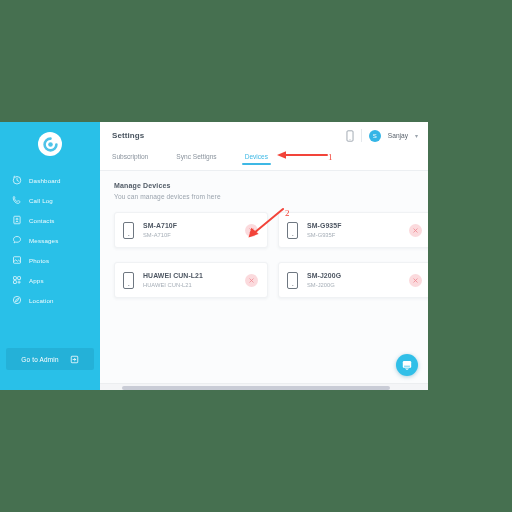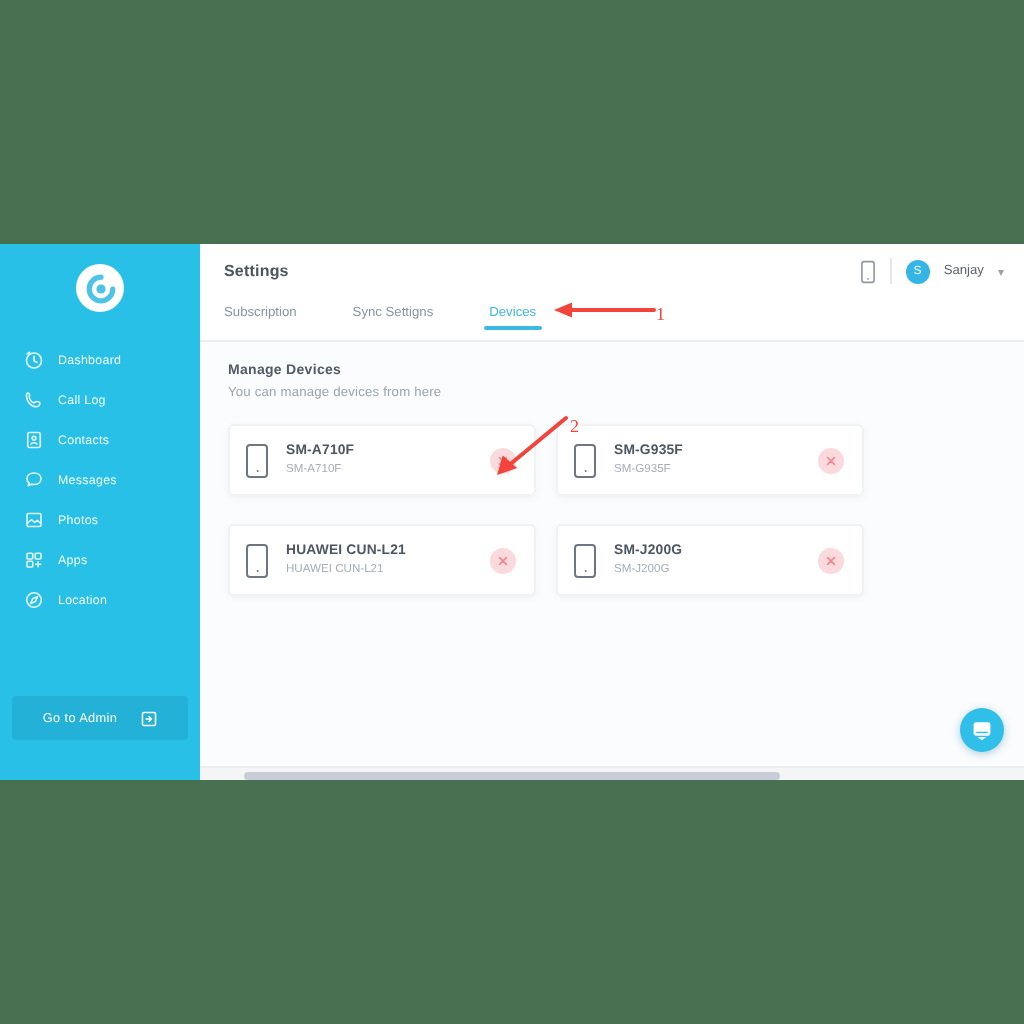--- a/index.html
+++ b/index.html
@@ -5,21 +5,21 @@
   * { box-sizing: border-box; margin: 0; padding: 0; }
   html, body {
     width: 512px; height: 512px;
     font-family: "Liberation Sans", sans-serif;
     background: #467050;
     overflow: hidden;
   }
   #app-frame {
     position: absolute;
     left: 0; top: 122px;
-    width: 512px; height: 268px;
+    width: 428px; height: 268px;
     background: #ffffff;
     display: flex;
     overflow: hidden;
   }
 
   
   #sidebar {
     width: 100px;
     background: #29c0e8;
     position: relative;

